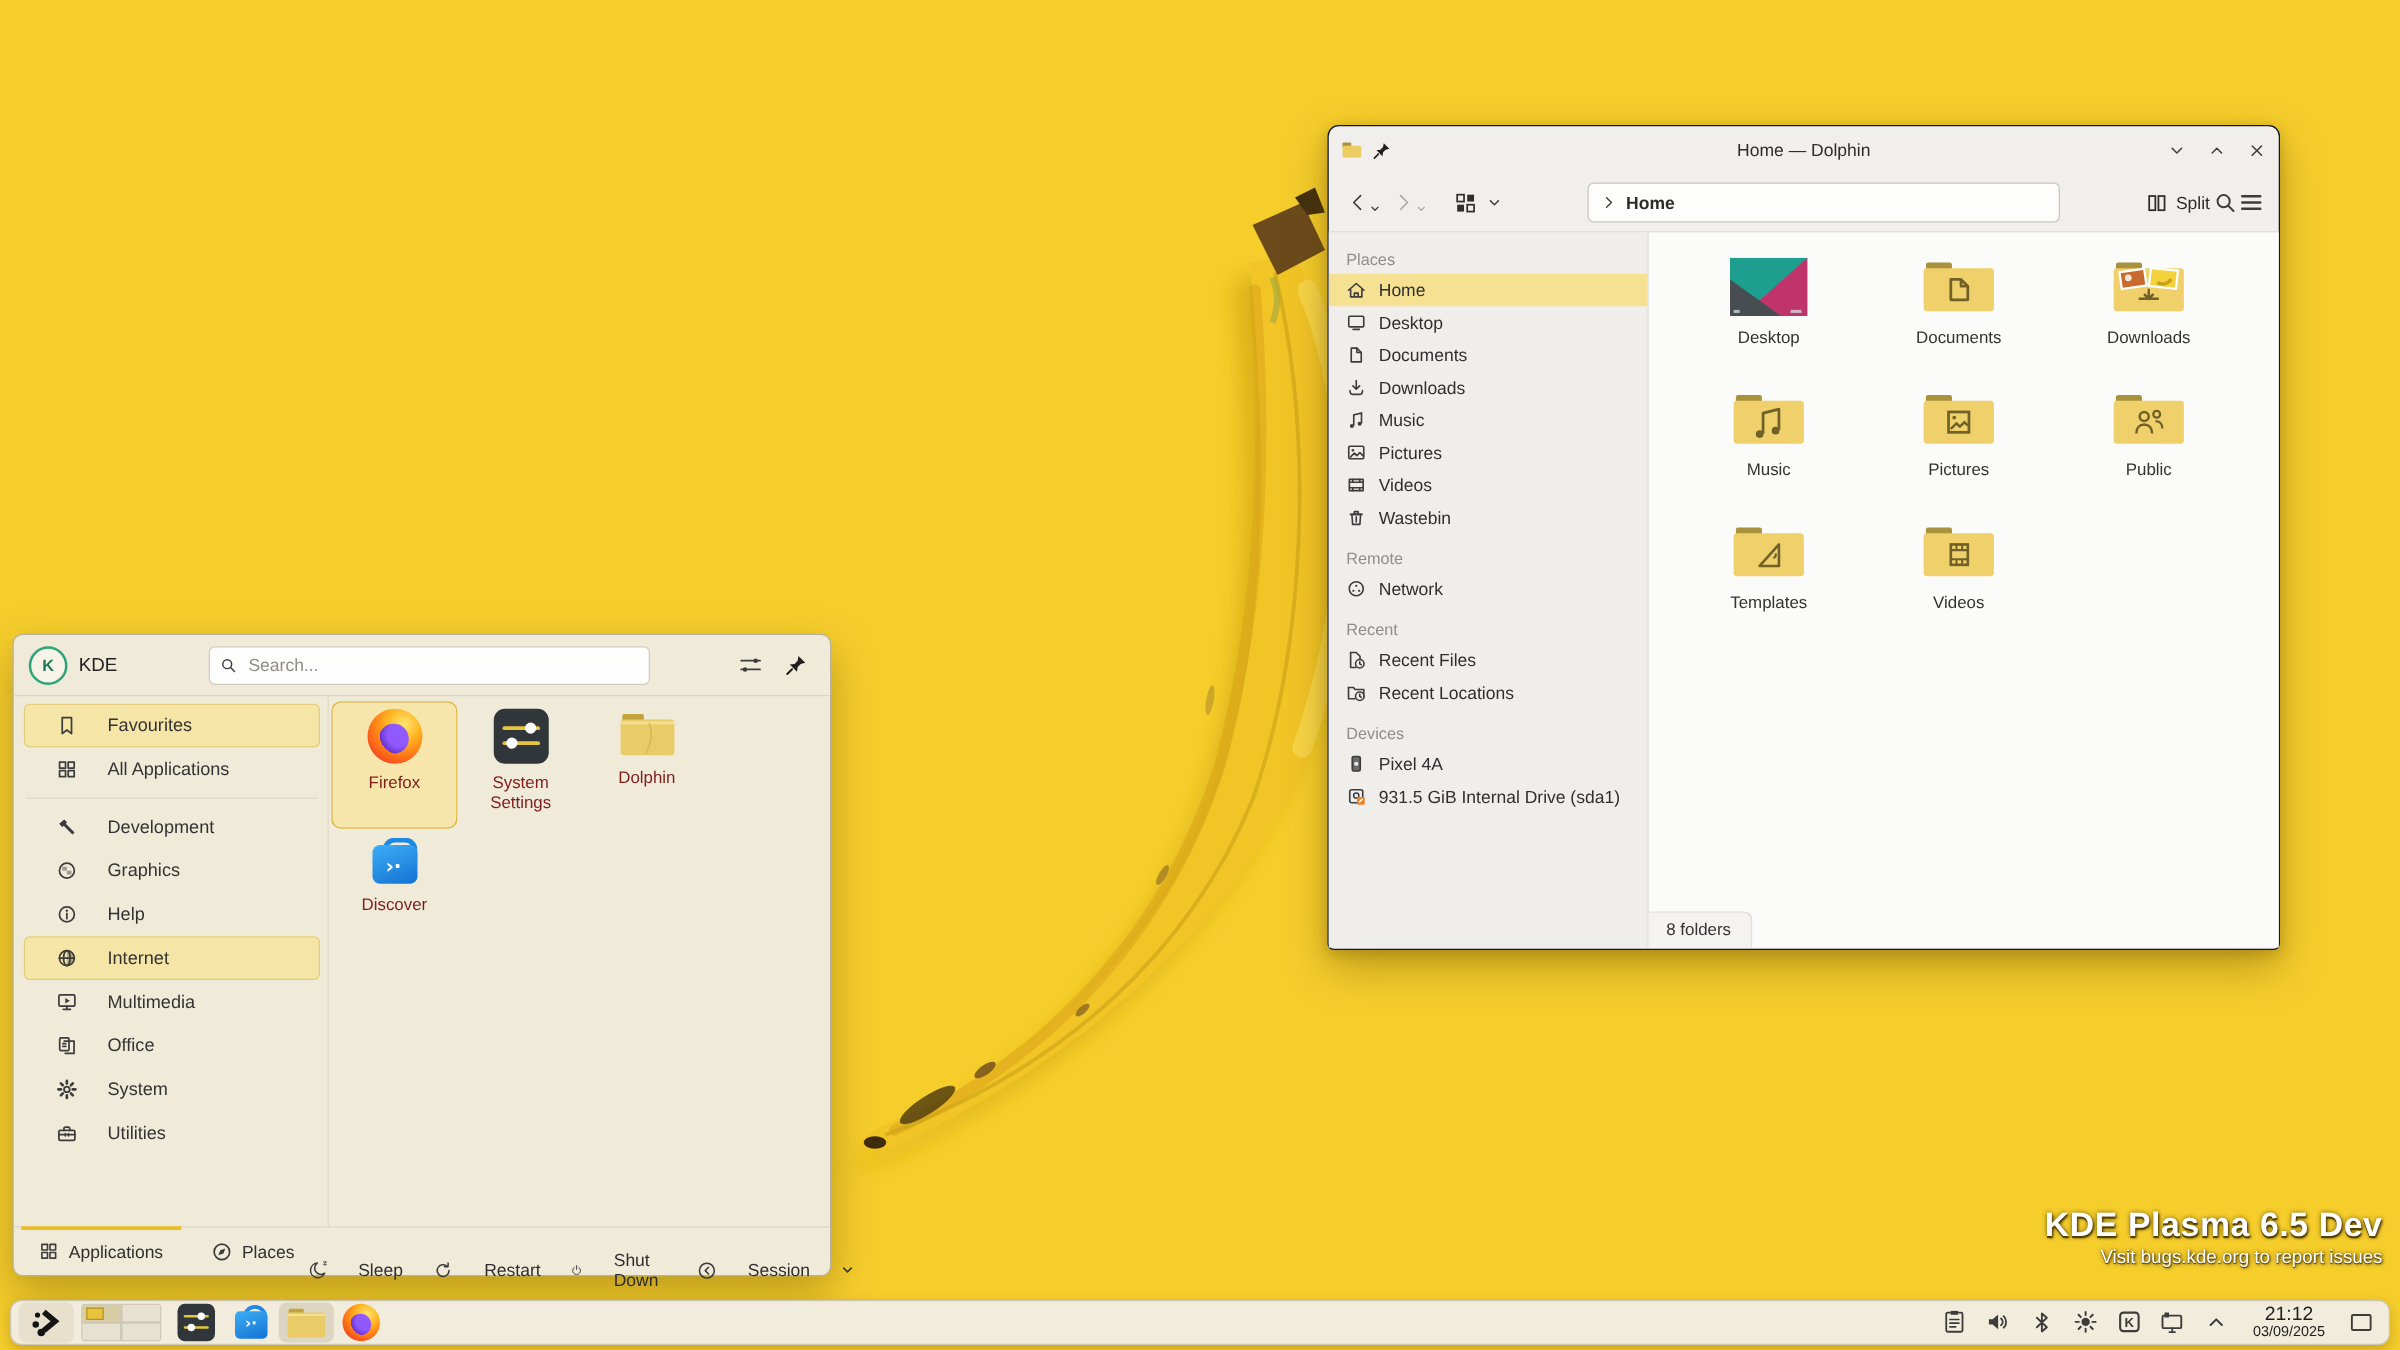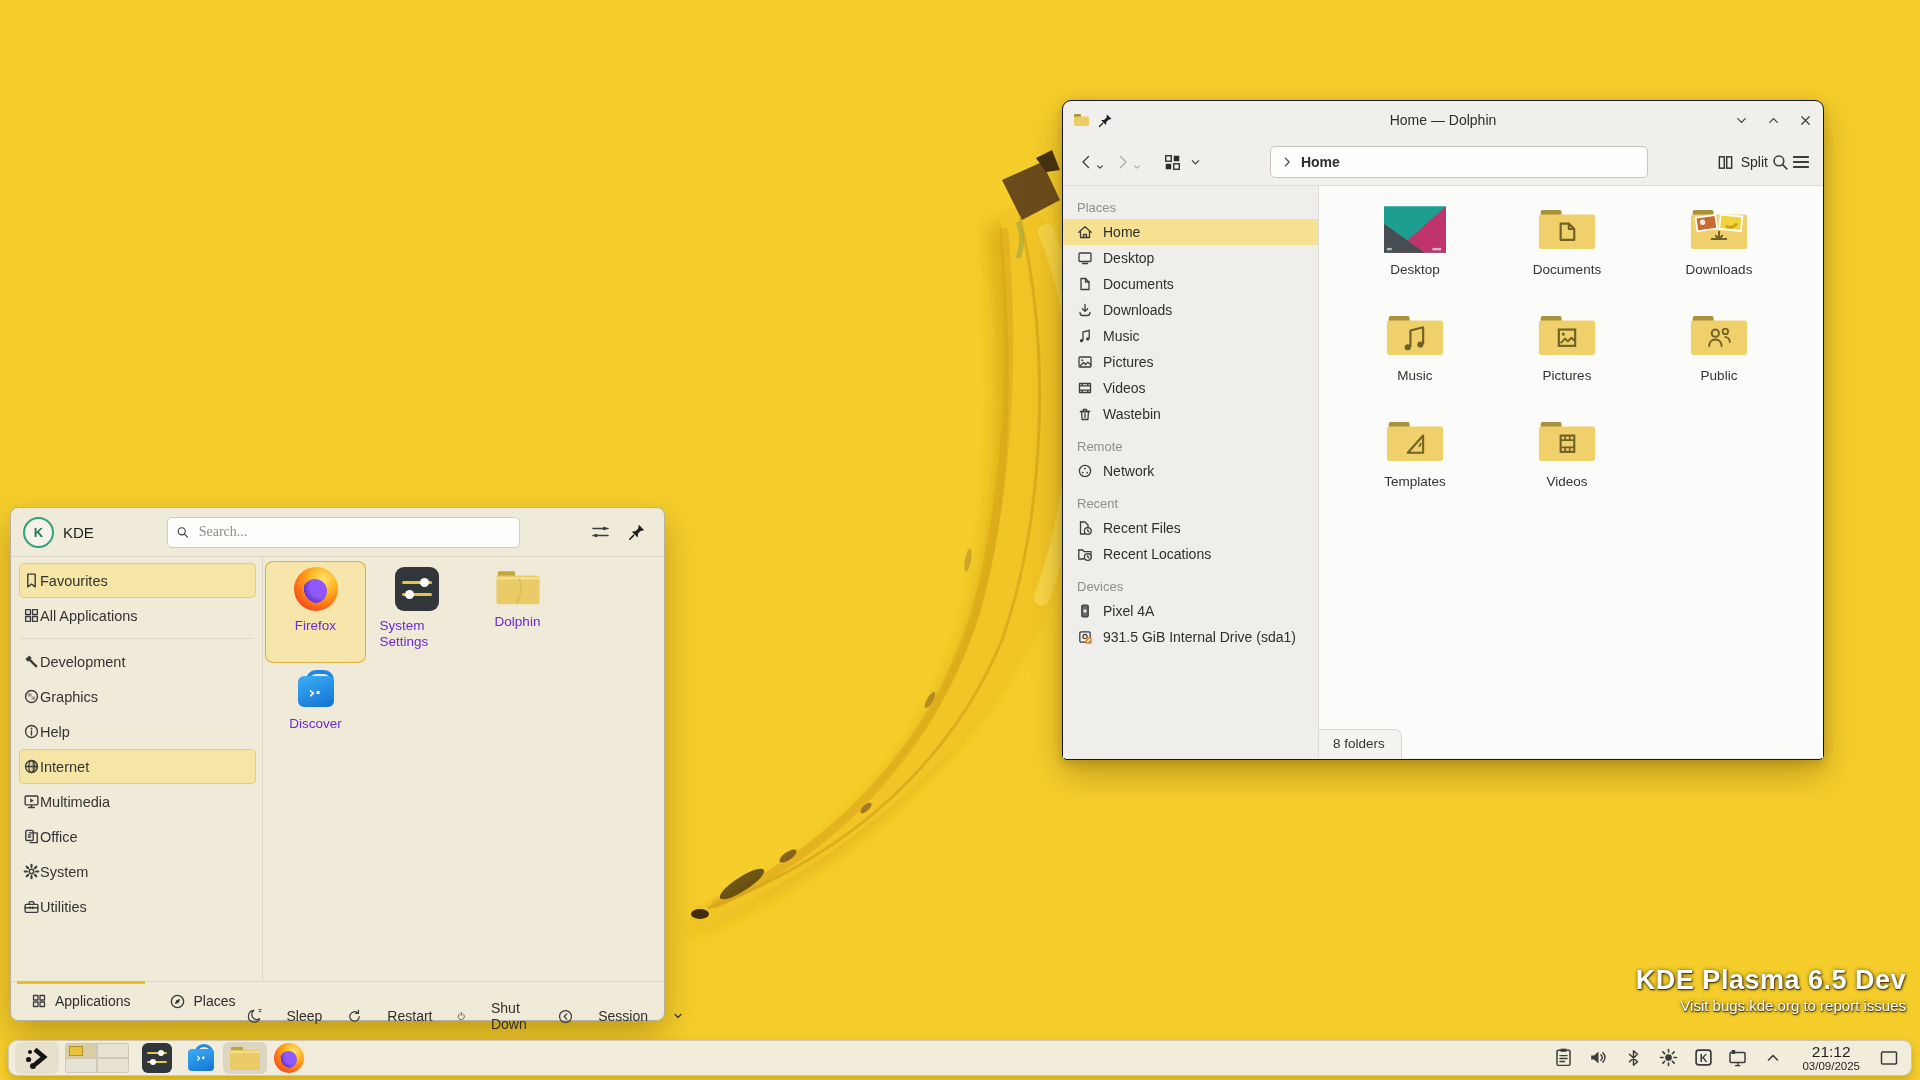--- a/index.html
+++ b/index.html
@@ -48,34 +48,34 @@
 
   
   .kickoff{left:10px;top:507px;width:653px;height:512px;background:#f0ead9;border-radius:8px;
     border:1px solid #b7b2a0;box-shadow:0 14px 34px rgba(96,72,0,.38);}
   .k-header{height:48px;display:flex;align-items:center;padding:0 12px;gap:9px;border-bottom:1px solid #ddd7c7;}
   .avatar{width:27px;height:27px;border-radius:50%;border:2px solid #2ea47a;display:flex;align-items:center;justify-content:center;
     color:#1d7a58;font-size:13px;font-weight:bold;background:#f7f3e8;}
   .k-user{font-size:15px;color:#222;}
   .k-search{margin-left:64px;width:335px;height:29px;background:#fdfdfc;border:1px solid #cfccc2;border-radius:5px;
     display:flex;align-items:center;padding:0 8px;gap:7px;}
-  .k-search input{border:none;outline:none;background:transparent;font-family:Liberation Serif, serif;
+  .k-search input{border:none;outline:none;background:transparent;font-family:Liberation Sans, sans-serif;
     font-size:14px;color:#333;width:100%;}
   .k-search input::placeholder{color:#8f8d84;}
   .k-hicons{margin-left:auto;display:flex;gap:18px;align-items:center;padding-right:6px;}
   .k-content{display:flex;height:424px;}
   .k-cats{width:237px;padding:6px 6px 0 8px;border-right:1px solid #ddd7c7;}
-  .k-cat{display:flex;align-items:center;gap:0;height:35px;border-radius:5px;padding-left:4px;font-size:14.5px;color:#333;cursor:default;}
+  .k-cat{display:flex;align-items:center;gap:24px;height:35px;border-radius:5px;padding-left:26px;font-size:14.5px;color:#333;cursor:default;}
   .k-cat.sel{background:#f5e5a6;box-shadow:inset 0 0 0 1px #e3cc7d;}
   .k-sep{height:1px;background:#ddd7c7;margin:5px 2px;}
   .k-apps{flex:1;display:flex;align-content:flex-start;flex-wrap:wrap;padding:4px 0 0 2px;}
   .k-app{width:101px;height:102px;display:flex;flex-direction:column;align-items:center;border-radius:8px;
     padding-top:6px;box-sizing:border-box;cursor:default;}
   .k-app.sel{background:#f6e6ac;box-shadow:inset 0 0 0 1px #dcb23a;}
-  .k-app .alabel{font-size:13.5px;color:#6d28d9;margin-top:7px;text-align:left;line-height:1.15;}
+  .k-app .alabel{font-size:13.5px;color:#7f1d1d;margin-top:7px;text-align:center;line-height:1.15;}
   .k-footer{height:38px;border-top:1px solid #ddd7c7;display:flex;align-items:center;padding:0 10px;position:relative;}
   .k-tab{display:flex;align-items:center;gap:8px;font-size:14px;color:#2e2e2e;padding:0 10px;height:100%;position:relative;cursor:default;}
   .k-tab.active::before{content:"";position:absolute;top:-1px;left:-4px;right:-4px;height:3px;background:#e9bf25;}
   .k-actions{margin-left:auto;display:flex;align-items:center;gap:24px;padding-right:4px;}
   .k-act{display:flex;align-items:center;gap:24px;font-size:14px;color:#2e2e2e;cursor:default;margin-top:30px;}
 
   
   .panel{position:absolute;left:8px;right:8px;top:1040px;height:36px;background:#f2ecdc;border-radius:9px;
     border:1px solid #cdc7b4;box-shadow:0 4px 10px rgba(96,72,0,.3);display:flex;align-items:center;padding:0 6px;box-sizing:border-box;}
   .p-cell{width:44px;height:32px;display:flex;align-items:center;justify-content:center;border-radius:6px;cursor:default;}

